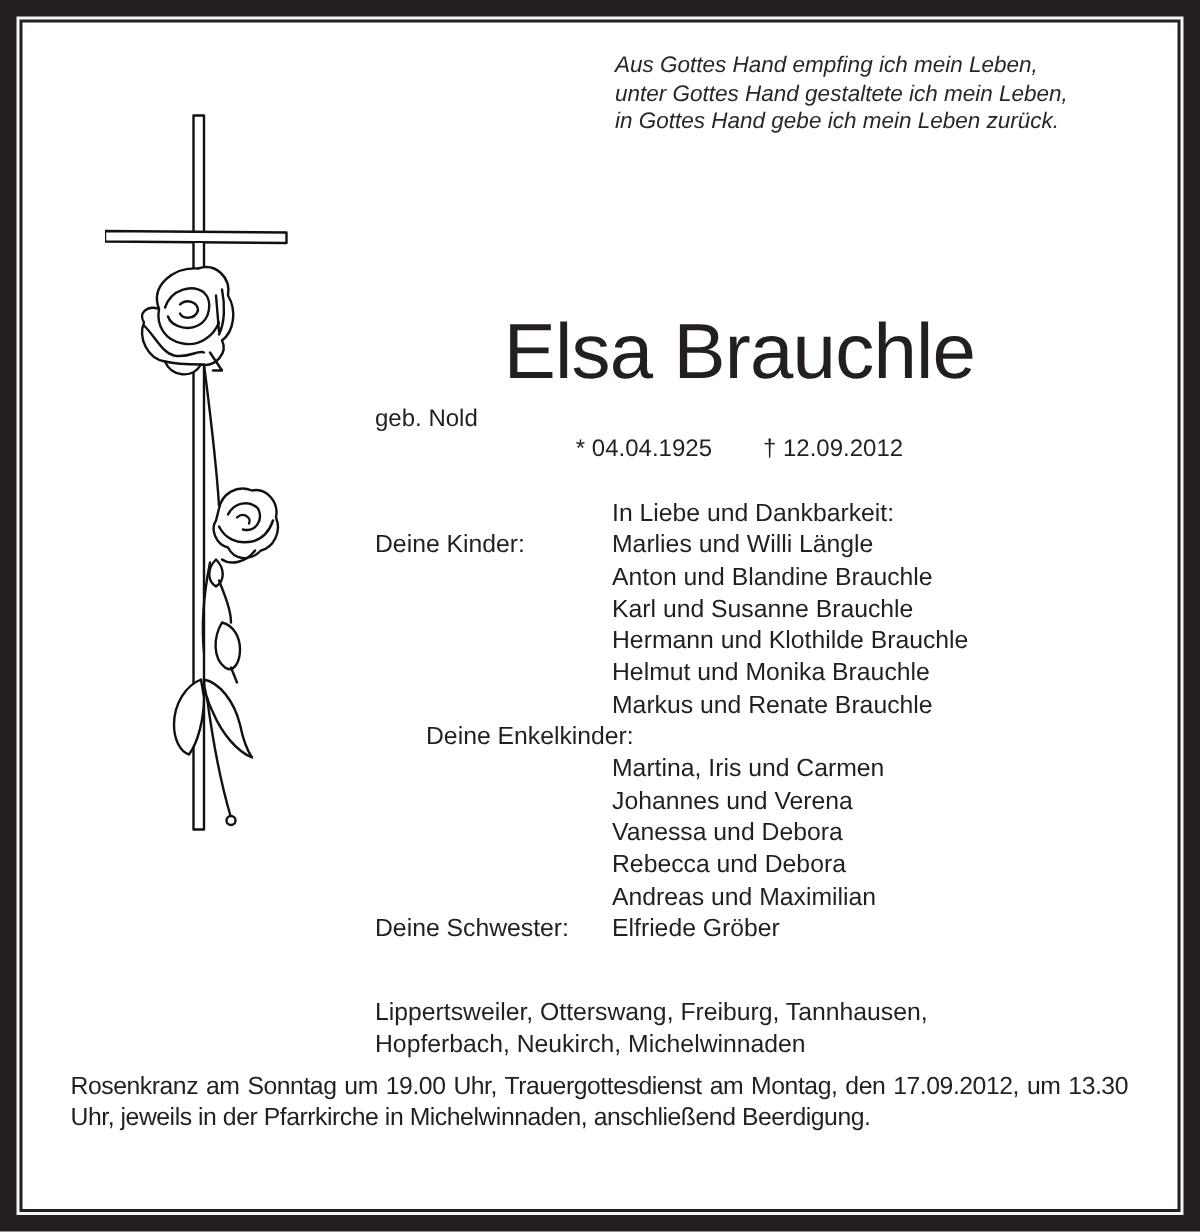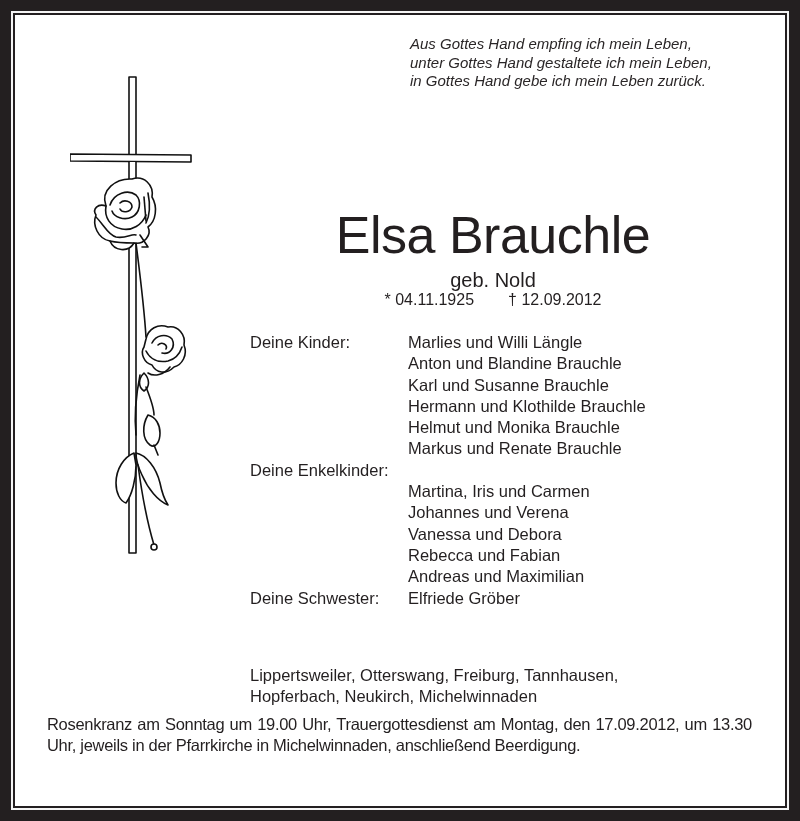--- a/index.html
+++ b/index.html
@@ -38,35 +38,35 @@
   }
   .name {
     position: absolute; left: 235px; top: 190px; width: 486px;
     text-align: center;
     font-size: 52px; line-height: 60px;
     letter-spacing: -0.5px;
     color: #231f20;
   }
   .birthname {
     position: absolute; left: 235px; top: 255px; width: 486px;
-    text-align: center; font-size: 20px; line-height: 20px;
+    font-size: 16px; line-height: 20px;
   }
   .dates {
     position: absolute; left: 235px; top: 275px; width: 486px;
     text-align: center; font-size: 16px; line-height: 20px;
     white-space: pre;
   }
   .dates span + span { margin-left: 34px; }
   .family {
     position: absolute; left: 235px; top: 317px; width: 480px;
     font-size: 16.5px; line-height: 21.3px;
   }
   .family .row { display: flex; white-space: nowrap; }
   .family .label { width: 158px; flex: none; }
-  .family .label.wide { width: 153px; }
+  .family .label.wide { width: 153px; margin-left: 34px; }
   .places {
     position: absolute; left: 235px; top: 650px; width: 480px;
     font-size: 16.5px; line-height: 21px;
   }
   .service {
     position: absolute; left: 32px; top: 699px; width: 705px;
     font-size: 16.5px; line-height: 21px;
     text-align: justify; text-align-last: left;
     font-stretch: condensed;
     letter-spacing: -0.3px;
@@ -121,25 +121,26 @@
 
       <div class="motto">
         <div>Aus Gottes Hand empfing ich mein Leben,</div>
         <div>unter Gottes Hand gestaltete ich mein Leben,</div>
         <div>in Gottes Hand gebe ich mein Leben zurück.</div>
       </div>
 
 
       <div class="name">Elsa Brauchle</div>
       <div class="birthname">geb. Nold</div>
-      <div class="dates"><span>* 04.11.1925</span><span>† 12.09.2012</span></div>
+      <div class="dates"><span>* 04.04.1925</span><span>† 12.09.2012</span></div>
 
       <div class="family">
         <div class="row">
           <span class="label"></span>
+          <span>In Liebe und Dankbarkeit:</span>
         </div>
 
         <div class="row">
           <span class="label">Deine Kinder:</span>
           <span>Marlies und Willi Längle</span>
         </div>
         <div class="row">
             <span class="label"></span>
             <span>Anton und Blandine Brauchle</span>
           </div>
@@ -170,21 +171,21 @@
         <div class="row">
             <span class="label"></span>
             <span>Johannes und Verena</span>
           </div>
         <div class="row">
             <span class="label"></span>
             <span>Vanessa und Debora</span>
           </div>
         <div class="row">
             <span class="label"></span>
-            <span>Rebecca und Fabian</span>
+            <span>Rebecca und Debora</span>
           </div>
         <div class="row">
             <span class="label"></span>
             <span>Andreas und Maximilian</span>
           </div>
 
         <div class="row">
           <span class="label">Deine Schwester:</span>
           <span>Elfriede Gröber</span>
         </div>

